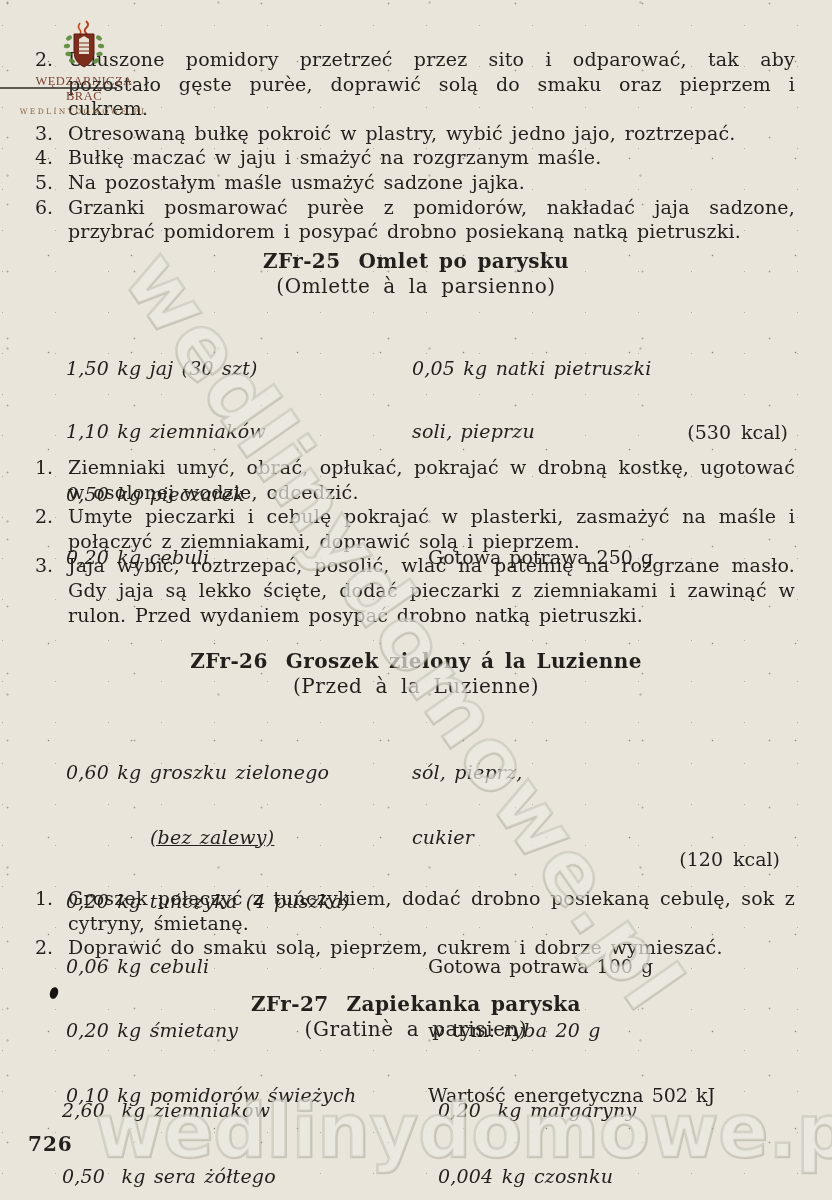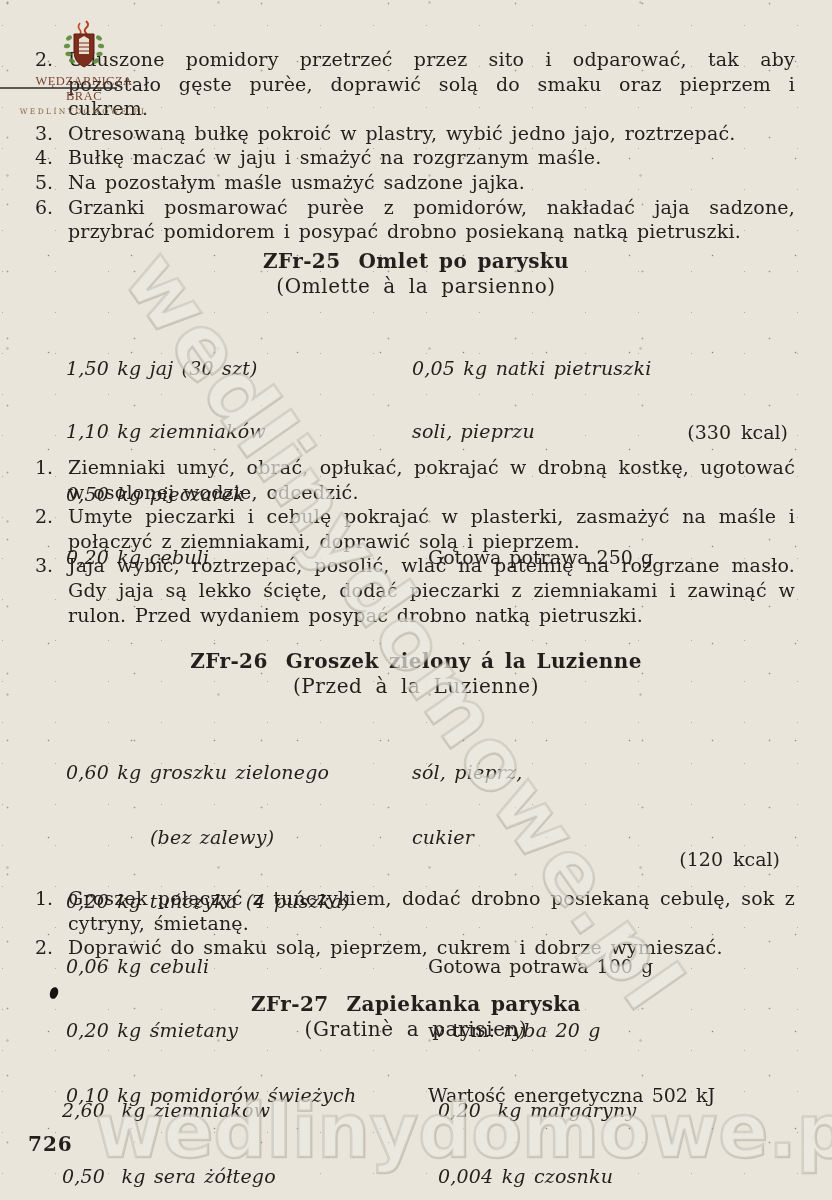--- a/index.html
+++ b/index.html
@@ -24,21 +24,21 @@
   
   .rhead{position:absolute;left:0;width:832px;text-align:center;line-height:25px;z-index:2;}
   .rtitle{font-size:20px;font-weight:bold;letter-spacing:.4px;word-spacing:3px;}
   .rtitle .code{margin-right:18px;}
   .rsub{font-size:20px;word-spacing:6px;letter-spacing:.6px;}
   
   .ingcol{position:absolute;font-size:19px;line-height:21px;z-index:2;white-space:pre-wrap;}
   .lh215{line-height:21.5px;}
   .lh22{line-height:22px;}
   .ing{font-style:italic;letter-spacing:.2px;word-spacing:2px;}
-  .ing.indent1{padding-left:84px;}
+  .ing.indent1{padding-left:84px;text-decoration:underline;}
   .info{font-style:normal;word-spacing:2px;margin-left:16px;}
   .gap{height:21px;}
   .gap215{height:21.5px;}
   .kcal{position:absolute;font-size:19px;word-spacing:4px;z-index:2;}
   
   .logo{position:absolute;left:18px;top:20px;width:132px;z-index:4;text-align:center;}
   .logo-title{font-size:12.5px;letter-spacing:.5px;color:#7b4434;font-family:"Liberation Serif",serif;margin-top:-2px;}
   .logo-sub{font-size:7.5px;letter-spacing:2.4px;color:#8a6848;margin-top:3px;}
   .logo-line{position:absolute;left:0;top:87px;width:117px;height:2px;background:#2e2a26;opacity:.75;z-index:4;}
   
@@ -117,21 +117,21 @@
     <div class="ing">1,10 kg ziemniaków</div>
     <div class="ing">0,50 kg pieczarek</div>
     <div class="ing">0,20 kg cebuli</div>
   </div>
   <div class="ingcol" style="left:412px;top:316px">
     <div class="ing">0,05 kg natki pietruszki</div>
     <div class="ing">soli, pieprzu</div>
     <div class="gap"></div>
     <div class="info">Gotowa potrawa 250 g</div>
   </div>
-  <div class="kcal" style="top:421px;right:44px">(330 kcal)</div>
+  <div class="kcal" style="top:421px;right:44px">(530 kcal)</div>
   <div class="list" style="top:455px">
     <div class="li">
         <span class="num">1.</span>
         <span class="txt">Ziemniaki umyć, obrać, opłukać, pokrajać w drobną kostkę, ugotować w osolonej wodzie, odcedzić.</span>
       </div>
     <div class="li">
         <span class="num">2.</span>
         <span class="txt">Umyte pieczarki i cebulę pokrajać w plasterki, zasmażyć na maśle i połączyć z ziemniakami, doprawić solą i pieprzem.</span>
       </div>
     <div class="li">

